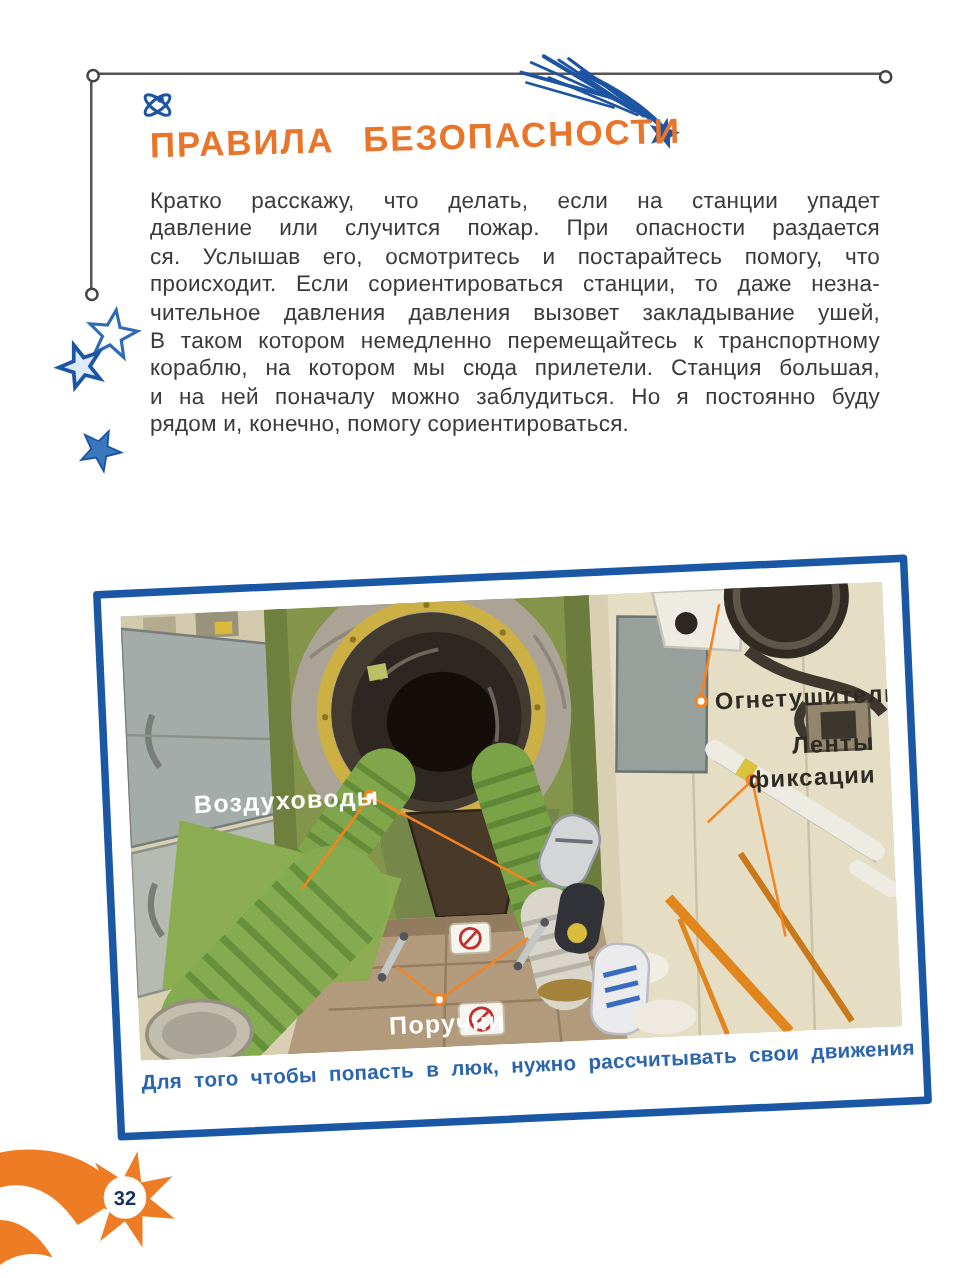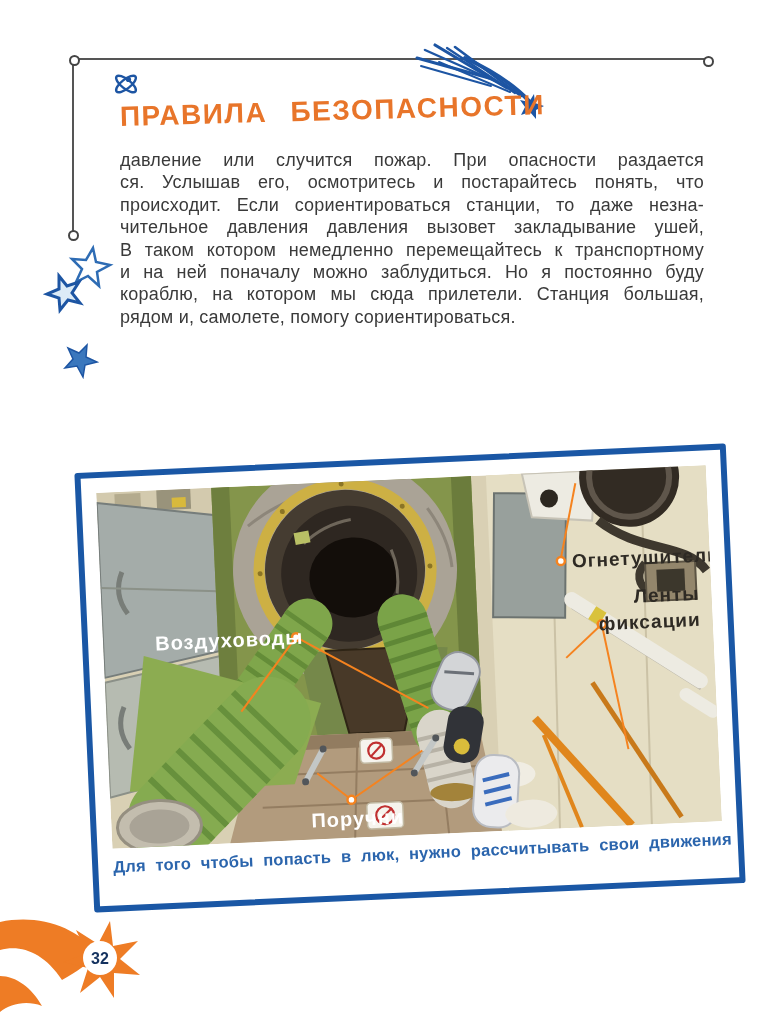--- a/index.html
+++ b/index.html
@@ -71,28 +71,29 @@
       <path d="M40,9 L106,58" stroke-width="2.6"></path>
       <path d="M24,24 L95,54" stroke-width="2"></path>
       <path d="M50,20 C80,34 100,48 114,63" stroke-width="4"></path>
     </g>
     <polygon points="119,56 120,65 129,68 121,72 121,81 115,74 106,77 110,69 105,62 114,64" fill="#1d55a3"></polygon>
   </svg>
 
   <h1 class="title">ПРАВИЛА БЕЗОПАСНОСТИ</h1>
 
   <div class="body-text">
+    <div class="bl">Кратко расскажу, что делать, если на станции упадет</div>
     <div class="bl">давление или случится пожар. При опасности раздается</div>
-    <div class="bl">ся. Услышав его, осмотритесь и постарайтесь понять, что</div>
+    <div class="bl">ся. Услышав его, осмотритесь и постарайтесь помогу, что</div>
     <div class="bl">происходит. Если сориентироваться станции, то даже незна-</div>
     <div class="bl">чительное давления давления вызовет закладывание ушей,</div>
     <div class="bl">В таком котором немедленно перемещайтесь к транспортному</div>
+    <div class="bl">кораблю, на котором мы сюда прилетели. Станция большая,</div>
     <div class="bl">и на ней поначалу можно заблудиться. Но я постоянно буду</div>
-    <div class="bl">кораблю, на котором мы сюда прилетели. Станция большая,</div>
-    <div class="bl last">рядом и, самолете, помогу сориентироваться.</div>
+    <div class="bl last">рядом и, конечно, помогу сориентироваться.</div>
   </div>
 
   <svg class="left-stars" width="75" height="150" viewBox="0 0 75 150">
     <polygon points="51,10 54,24 68,27 55,34 57,48 46,38 34,44 40,31 30,21 44,22" fill="#ffffff" stroke="#2e6cb4" stroke-width="2.5"></polygon>
     <polygon points="17,38 25,48 37,44 30,55 38,65 26,62 18,72 17,60 5,56 17,51" fill="#dcebf7" stroke="#1d55a3" stroke-width="3"></polygon>
     <polygon points="45,107 44,119 55,124 43,127 41,139 35,128 23,130 31,121 26,110 37,115" fill="#3a77bd" stroke="#1d55a3" stroke-width="1.5"></polygon>
   </svg>
 
   <div class="photo-card">
     <svg class="photo" viewBox="0 0 610 356" preserveAspectRatio="none">

